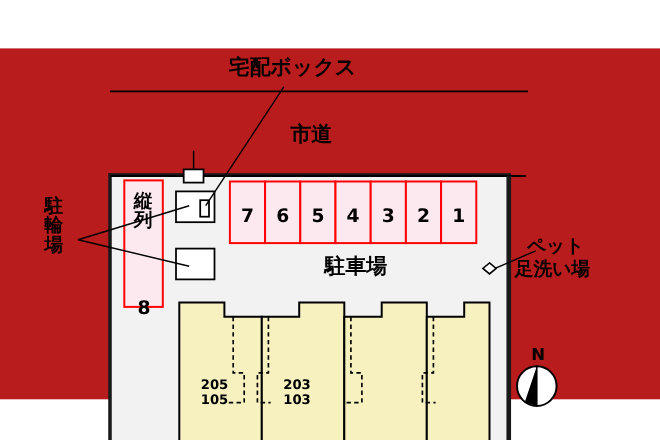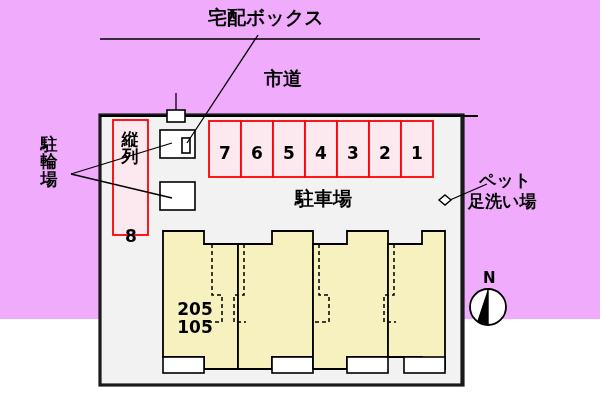--- a/index.html
+++ b/index.html
@@ -11,21 +11,22 @@
   body {
     width: 600px;
     height: 400px;
     font-family: "DejaVu Sans", "Liberation Sans", sans-serif;
     overflow: hidden;
   }
   #plan {
     position: relative;
     width: 600px;
     height: 319px;
-    background: #f0abfc;
+    background: #b91c1c;
+    margin-top: 44px;
   }
   #plan svg {
     position: absolute;
     left: 0;
     top: 0;
   }
   .jp {
     font-family: "DejaVu Sans", "Liberation Sans", sans-serif;
   }
   .lbl {
@@ -63,21 +64,21 @@
 
   .stall-num {
     position: absolute;
     font-size: 17px;
     font-weight: 700;
     text-align: center;
     color: #000;
   }
   .unit-num {
     position: absolute;
-    font-size: 17px;
+    font-size: 12px;
     font-weight: 700;
     line-height: 1.08;
     text-align: center;
     color: #000;
     white-space: pre;
   }
   .compass-n {
     position: absolute;
     font-size: 15px;
     font-weight: 700;
@@ -230,14 +231,16 @@
   <div class="stall-num" style="left:209px; top:143px; width:32px;">7</div>
   <div class="stall-num" style="left:241px; top:143px; width:32px;">6</div>
   <div class="stall-num" style="left:273px; top:143px; width:32px;">5</div>
   <div class="stall-num" style="left:305px; top:143px; width:32px;">4</div>
   <div class="stall-num" style="left:337px; top:143px; width:32px;">3</div>
   <div class="stall-num" style="left:369px; top:143px; width:32px;">2</div>
   <div class="stall-num" style="left:401px; top:143px; width:32px;">1</div>
 
   <div class="unit-num" style="left:167px; top:300px; width:56px;">205
 105</div>
+  <div class="unit-num" style="left:242px; top:300px; width:56px;">203
+103</div>
 
 </div>
 
 </body></html>

